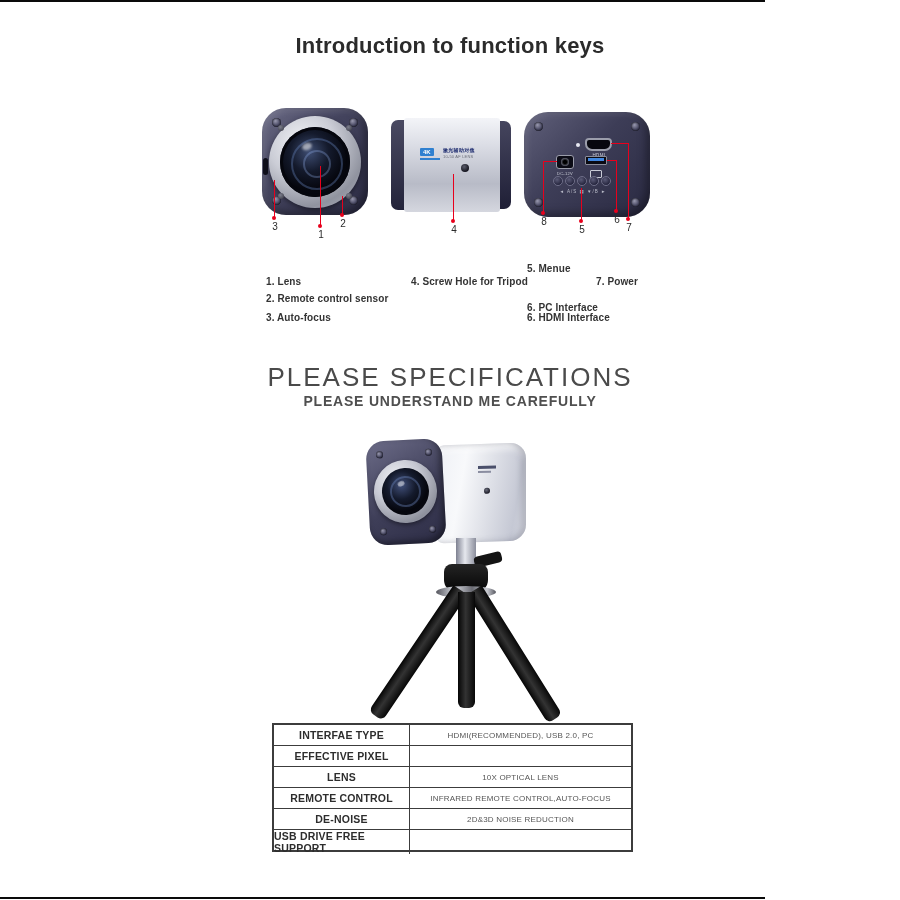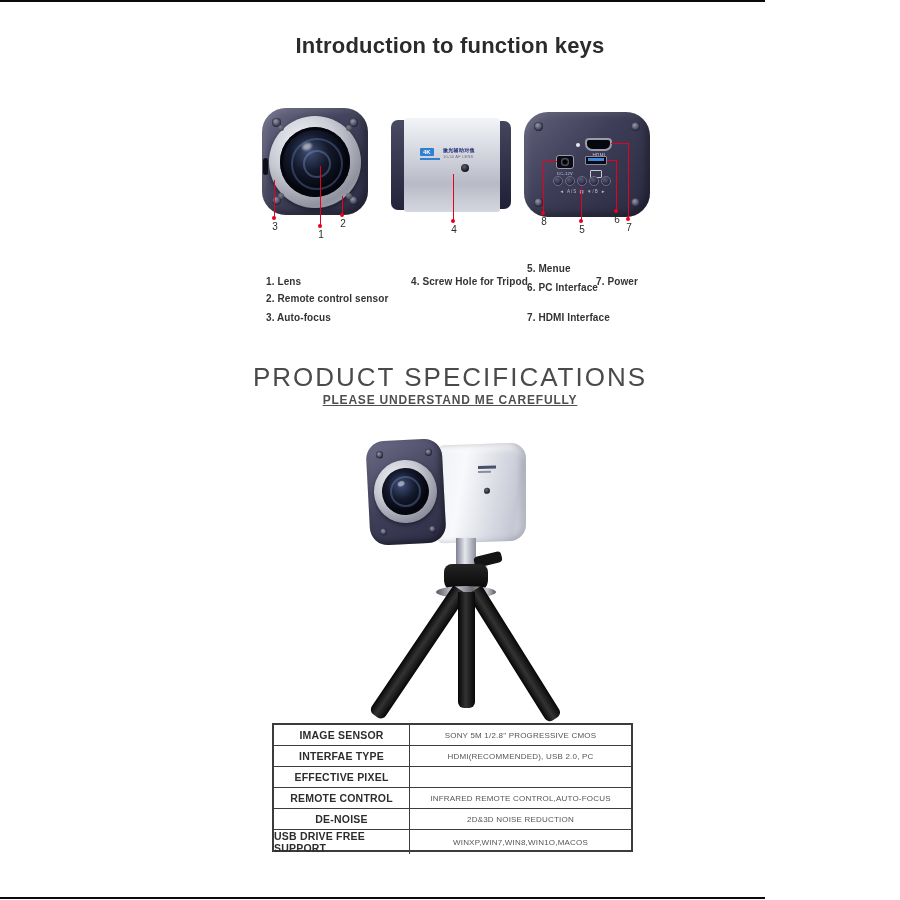--- a/index.html
+++ b/index.html
@@ -7,21 +7,21 @@
         font-family:"Liberation Sans", sans-serif;color:#262626;}
   .frame{position:absolute;left:0;width:900px;height:2px;background:#0a0a0a;}
   .frame.top{top:0;} .frame.bottom{top:897px;}
 
   
   .main-title{position:absolute;top:33px;left:0;width:900px;text-align:center;
               font-size:22px;font-weight:700;color:#2b2b2b;letter-spacing:.2px;}
   .spec-title{position:absolute;top:362px;left:0;width:900px;text-align:center;
               font-size:26px;font-weight:400;color:#4a4a4a;letter-spacing:2px;}
   .spec-sub{position:absolute;top:393px;left:0;width:900px;text-align:center;
-            font-size:12px;font-weight:700;color:#4f4f4f;letter-spacing:.8px;text-decoration:underline;}
+            font-size:14px;font-weight:700;color:#4f4f4f;letter-spacing:.8px;}
 
   
   .cam{position:absolute;}
   .cam-front{left:262px;top:108px;width:106px;height:107px;border-radius:24px;
              background:linear-gradient(135deg,#6b6b86 0%,#44445e 40%,#2d2d46 100%);
              box-shadow:inset -4px -4px 8px rgba(0,0,0,.35), inset 3px 3px 6px rgba(255,255,255,.12);}
   .cam-back{left:524px;top:112px;width:126px;height:105px;border-radius:24px;
             background:linear-gradient(135deg,#60607a 0%,#3d3d57 45%,#2a2a42 100%);
             box-shadow:inset -4px -4px 8px rgba(0,0,0,.35), inset 3px 3px 6px rgba(255,255,255,.1);}
   .screw{position:absolute;width:9px;height:9px;border-radius:50%;
@@ -104,21 +104,21 @@
   .d8{left:541px;top:211px;} .n8{left:544px;top:216px;}
   .l5{left:581px;top:188px;height:32px;} .d5{left:579px;top:219px;} .n5{left:582px;top:224px;}
   .l6v{left:616px;top:160px;height:50px;} .l6h{left:607px;top:160px;width:9px;}
   .d6{left:614px;top:209px;} .n6{left:617px;top:214px;}
   .l7v{left:628px;top:143px;height:75px;} .l7h{left:611px;top:143px;width:17px;}
   .d7{left:626px;top:217px;} .n7{left:629px;top:222px;}
 
   
   .lg{position:absolute;font-size:10px;font-weight:700;color:#333;letter-spacing:.1px;}
   .lg1{left:266px;top:276px;} .lg2{left:266px;top:293px;} .lg3{left:266px;top:312px;}
-  .lg4{left:411px;top:276px;} .lg5{left:527px;top:263px;} .lg6{left:527px;top:282px;}
+  .lg4{left:411px;top:276px;} .lg5{left:527px;top:263px;} .lg6{left:527px;top:302px;}
   .lg7{left:527px;top:312px;} .lg8{left:596px;top:276px;}
 
   
   .hero{position:absolute;left:340px;top:430px;width:240px;height:278px;}
   .h-bezel{position:absolute;left:28px;top:10px;width:76px;height:104px;border-radius:18px;
            background:linear-gradient(150deg,#6c6c88 0%,#3e3e58 55%,#2d2d46 100%);transform:rotate(-3deg);
            box-shadow:inset -3px -3px 6px rgba(0,0,0,.4);}
   .h-bezel .screw{width:7px;height:7px;}
   .h-ring{position:absolute;left:6px;top:20px;width:63px;height:63px;border-radius:50%;
           background:radial-gradient(circle at 36% 30%,#f0f1f5 0%,#c6c8d2 40%,#8d909c 75%,#aeb0bb 100%);
@@ -250,25 +250,25 @@
     <span class="cnum n7">7</span>
   </div>
 
   <div>
     <span class="lg lg1">1. Lens</span>
     <span class="lg lg2">2. Remote control sensor</span>
     <span class="lg lg3">3. Auto-focus</span>
     <span class="lg lg4">4. Screw Hole for Tripod</span>
     <span class="lg lg5">5. Menue</span>
     <span class="lg lg6">6. PC Interface</span>
-    <span class="lg lg7">7. HDMI Interface</span>
+    <span class="lg lg7">6. HDMI Interface</span>
     <span class="lg lg8">7. Power</span>
   </div>
 
-  <div class="spec-title">PRODUCT SPECIFICATIONS</div>
+  <div class="spec-title">PLEASE SPECIFICATIONS</div>
   <div class="spec-sub">PLEASE UNDERSTAND ME CAREFULLY</div>
 
   <div class="hero">
     <div class="h-body">
       <div class="h-label-l1"></div>
       <div class="h-label-l2"></div>
       <div class="h-bhole"></div>
     </div>
     <div class="h-bezel">
       <div class="screw tl"></div>
@@ -283,36 +283,35 @@
     <div class="h-clamp"></div>
     <div class="h-head"></div>
     <div class="h-collar"></div>
     <div class="h-leg left"></div>
     <div class="h-leg right"></div>
     <div class="h-leg center"></div>
   </div>
 
   <div class="spec-table">
     <div class="spec-row">
-      <div class="spec-label">IMAGE SENSOR</div>
-      <div class="spec-value">SONY 5M 1/2.8"  PROGRESSIVE CMOS</div>
-    </div>
-    <div class="spec-row">
       <div class="spec-label">INTERFAE TYPE</div>
       <div class="spec-value">HDMI(RECOMMENDED), USB 2.0, PC</div>
     </div>
     <div class="spec-row">
       <div class="spec-label">EFFECTIVE PIXEL</div>
     </div>
     <div class="spec-row">
+      <div class="spec-label">LENS</div>
+      <div class="spec-value">10X OPTICAL LENS</div>
+    </div>
+    <div class="spec-row">
       <div class="spec-label">REMOTE CONTROL</div>
       <div class="spec-value">INFRARED REMOTE CONTROL,AUTO-FOCUS</div>
     </div>
     <div class="spec-row">
       <div class="spec-label">DE-NOISE</div>
       <div class="spec-value">2D&amp;3D NOISE REDUCTION</div>
     </div>
     <div class="spec-row">
       <div class="spec-label">USB DRIVE FREE SUPPORT</div>
-      <div class="spec-value">WINXP,WIN7,WIN8,WIN1O,MACOS</div>
     </div>
   </div>
 </div>
 
 </body></html>

